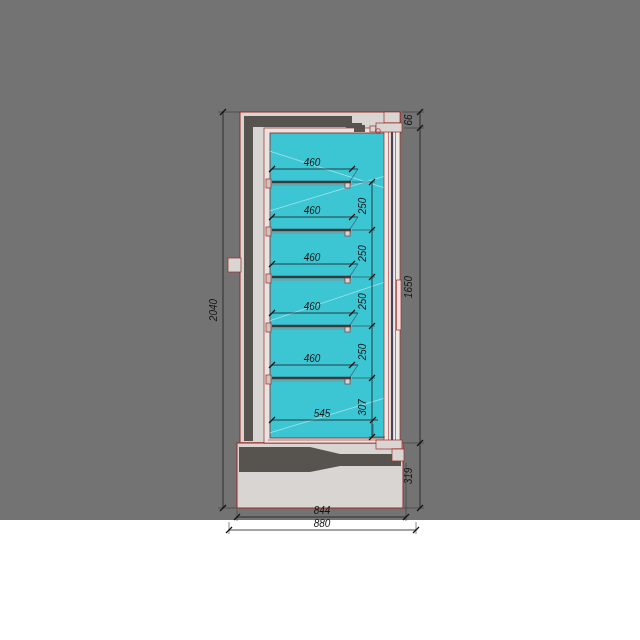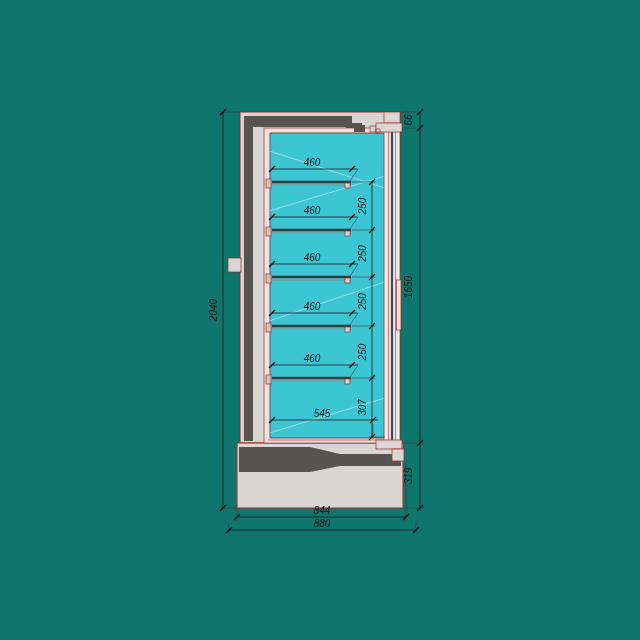--- a/index.html
+++ b/index.html
@@ -1,16 +1,16 @@
 <!DOCTYPE html>
 <html><head>
 <meta charset="utf-8">
 <style>
   html,body{margin:0;padding:0;background:#ffffff;width:640px;height:640px;overflow:hidden;}
-  .stage{width:640px;height:640px;position:relative;background:#0f766e;}
+  .stage{width:640px;height:520px;position:relative;background:#737373;}
   svg{display:block;}
   .outline{stroke:#9e2b25;stroke-width:1;}
   .outline-thin{stroke:#9e2b25;stroke-width:0.7;}
   .dimline{stroke:#1c1c1c;stroke-width:0.8;fill:none;}
   .witness{stroke:#3a3a3a;stroke-width:0.6;fill:none;}
   .tick{stroke:#111111;stroke-width:1.3;}
   .shelf-top{stroke:#3a3a3a;stroke-width:2.4;}
   .shelf-under{stroke:#8d8d8d;stroke-width:1;}
   .glassline{stroke-width:2.2;}
   .redline{stroke:#9e2b25;stroke-width:0.6;}

